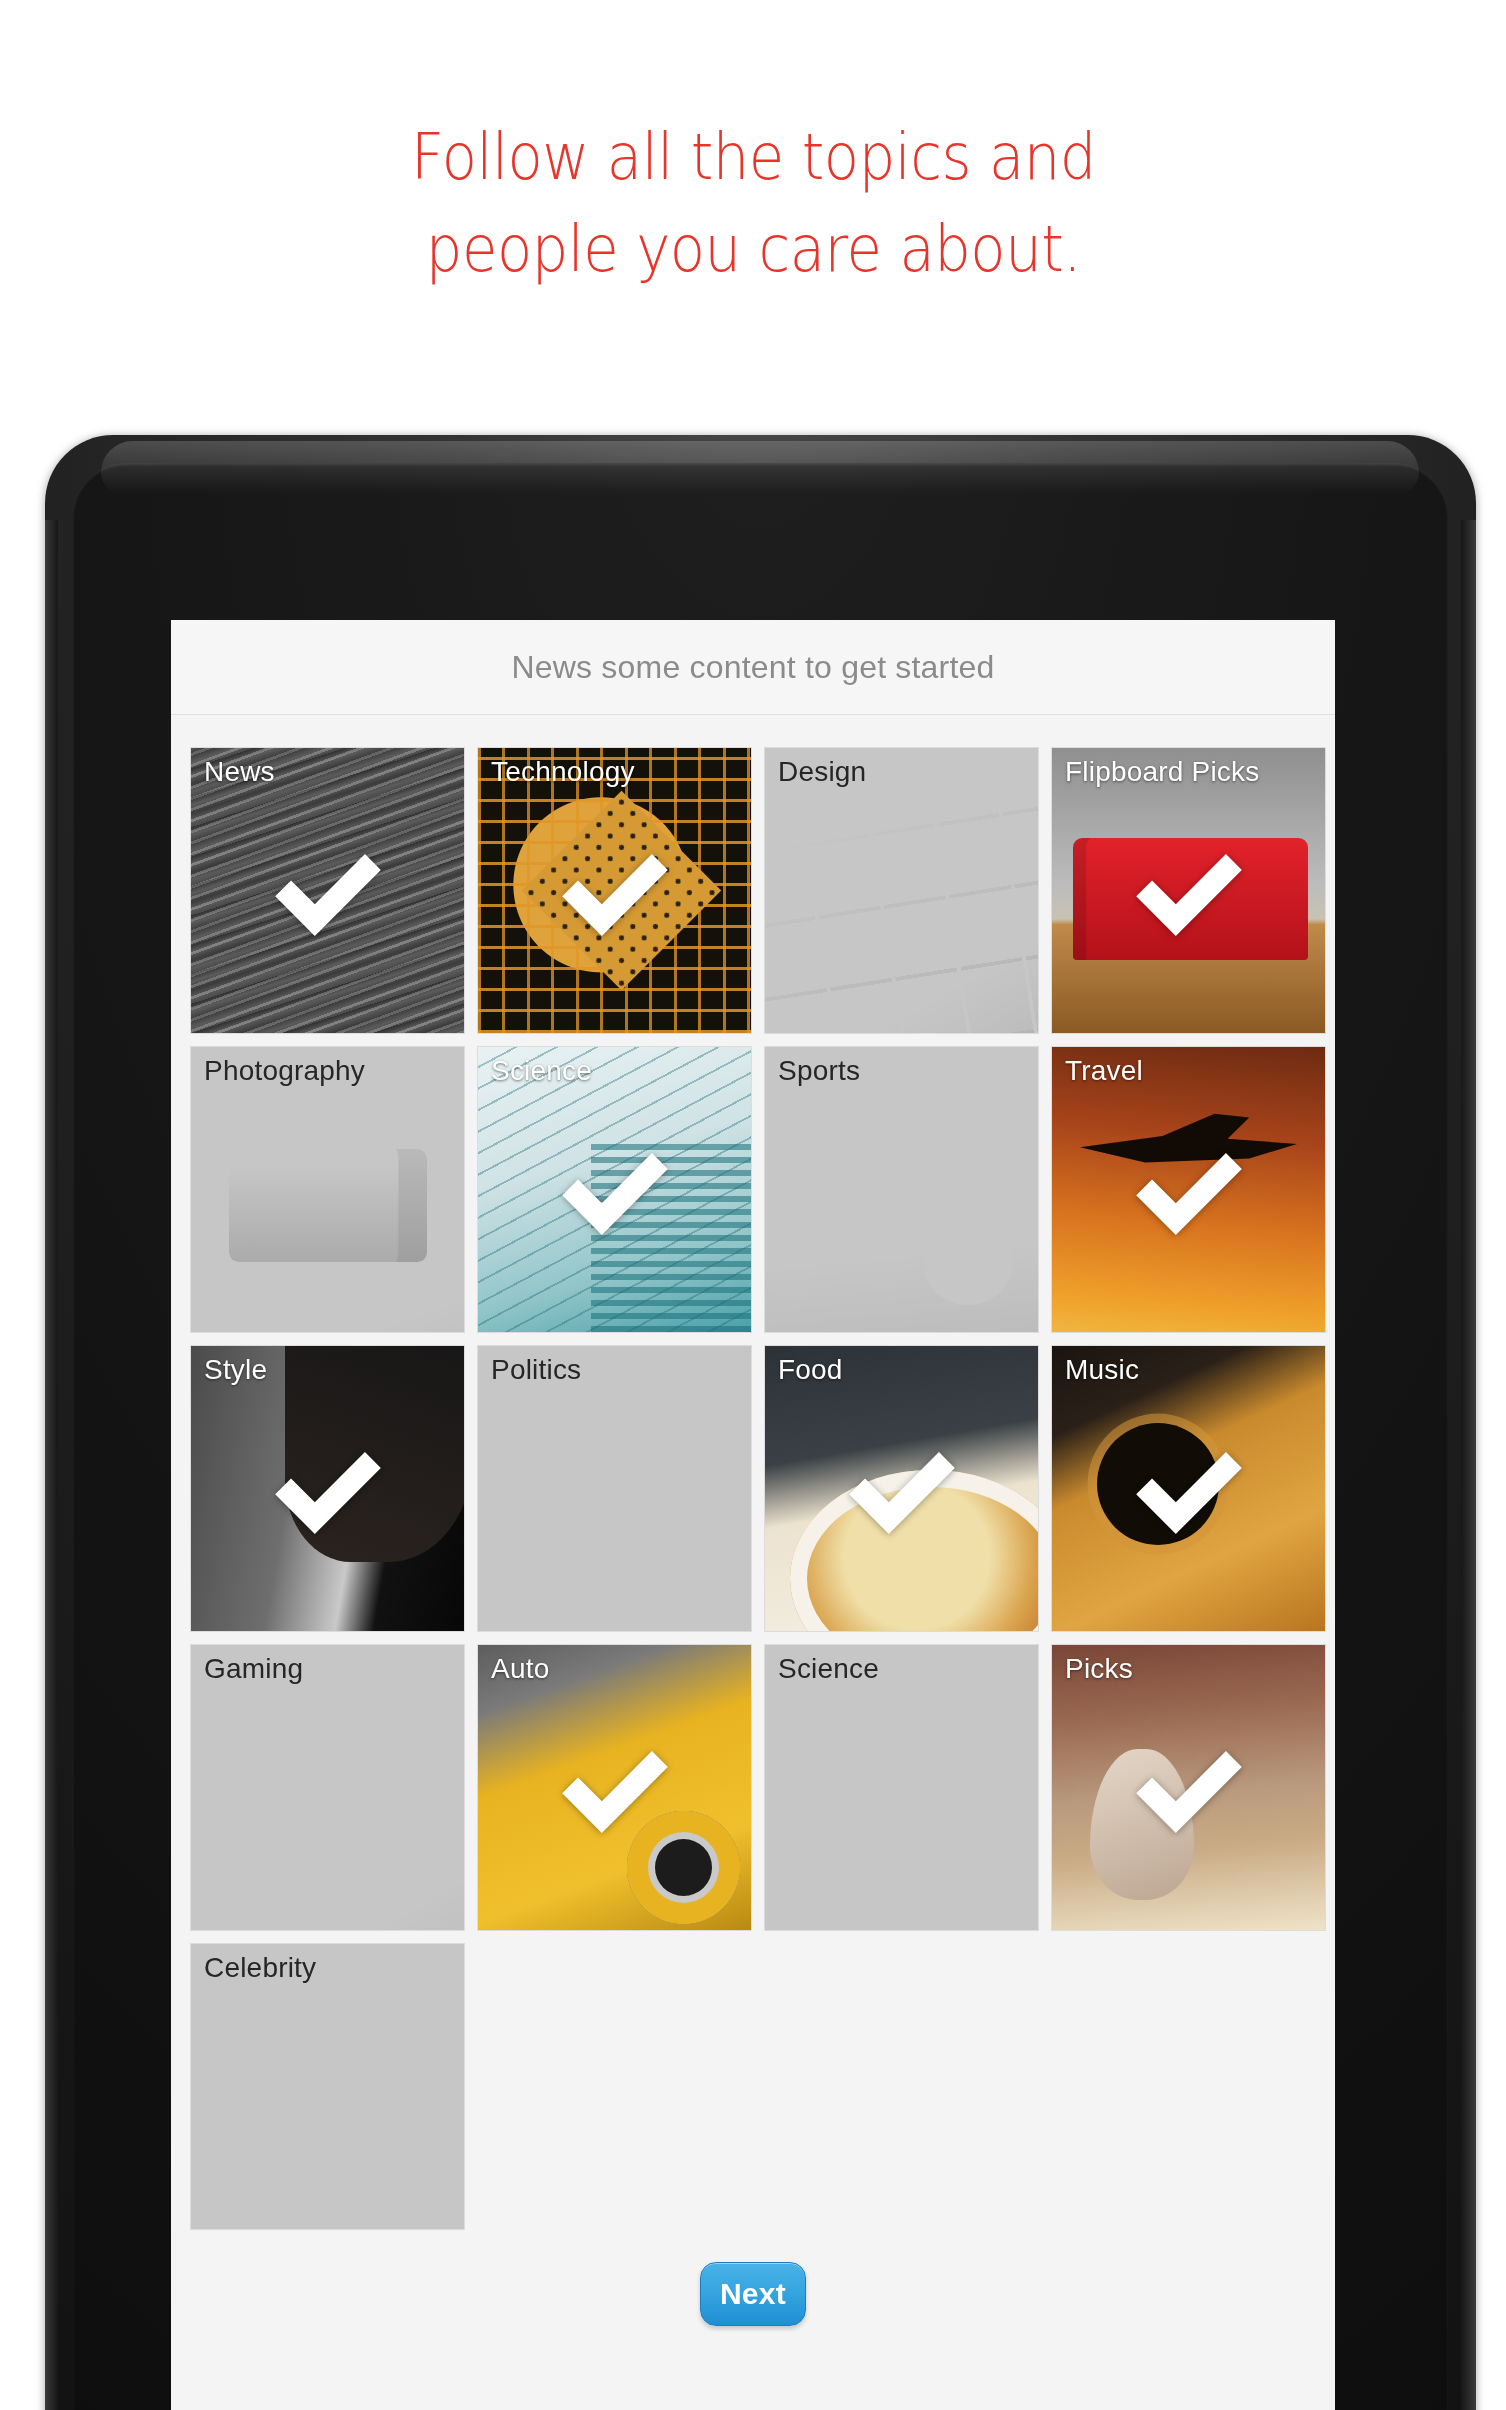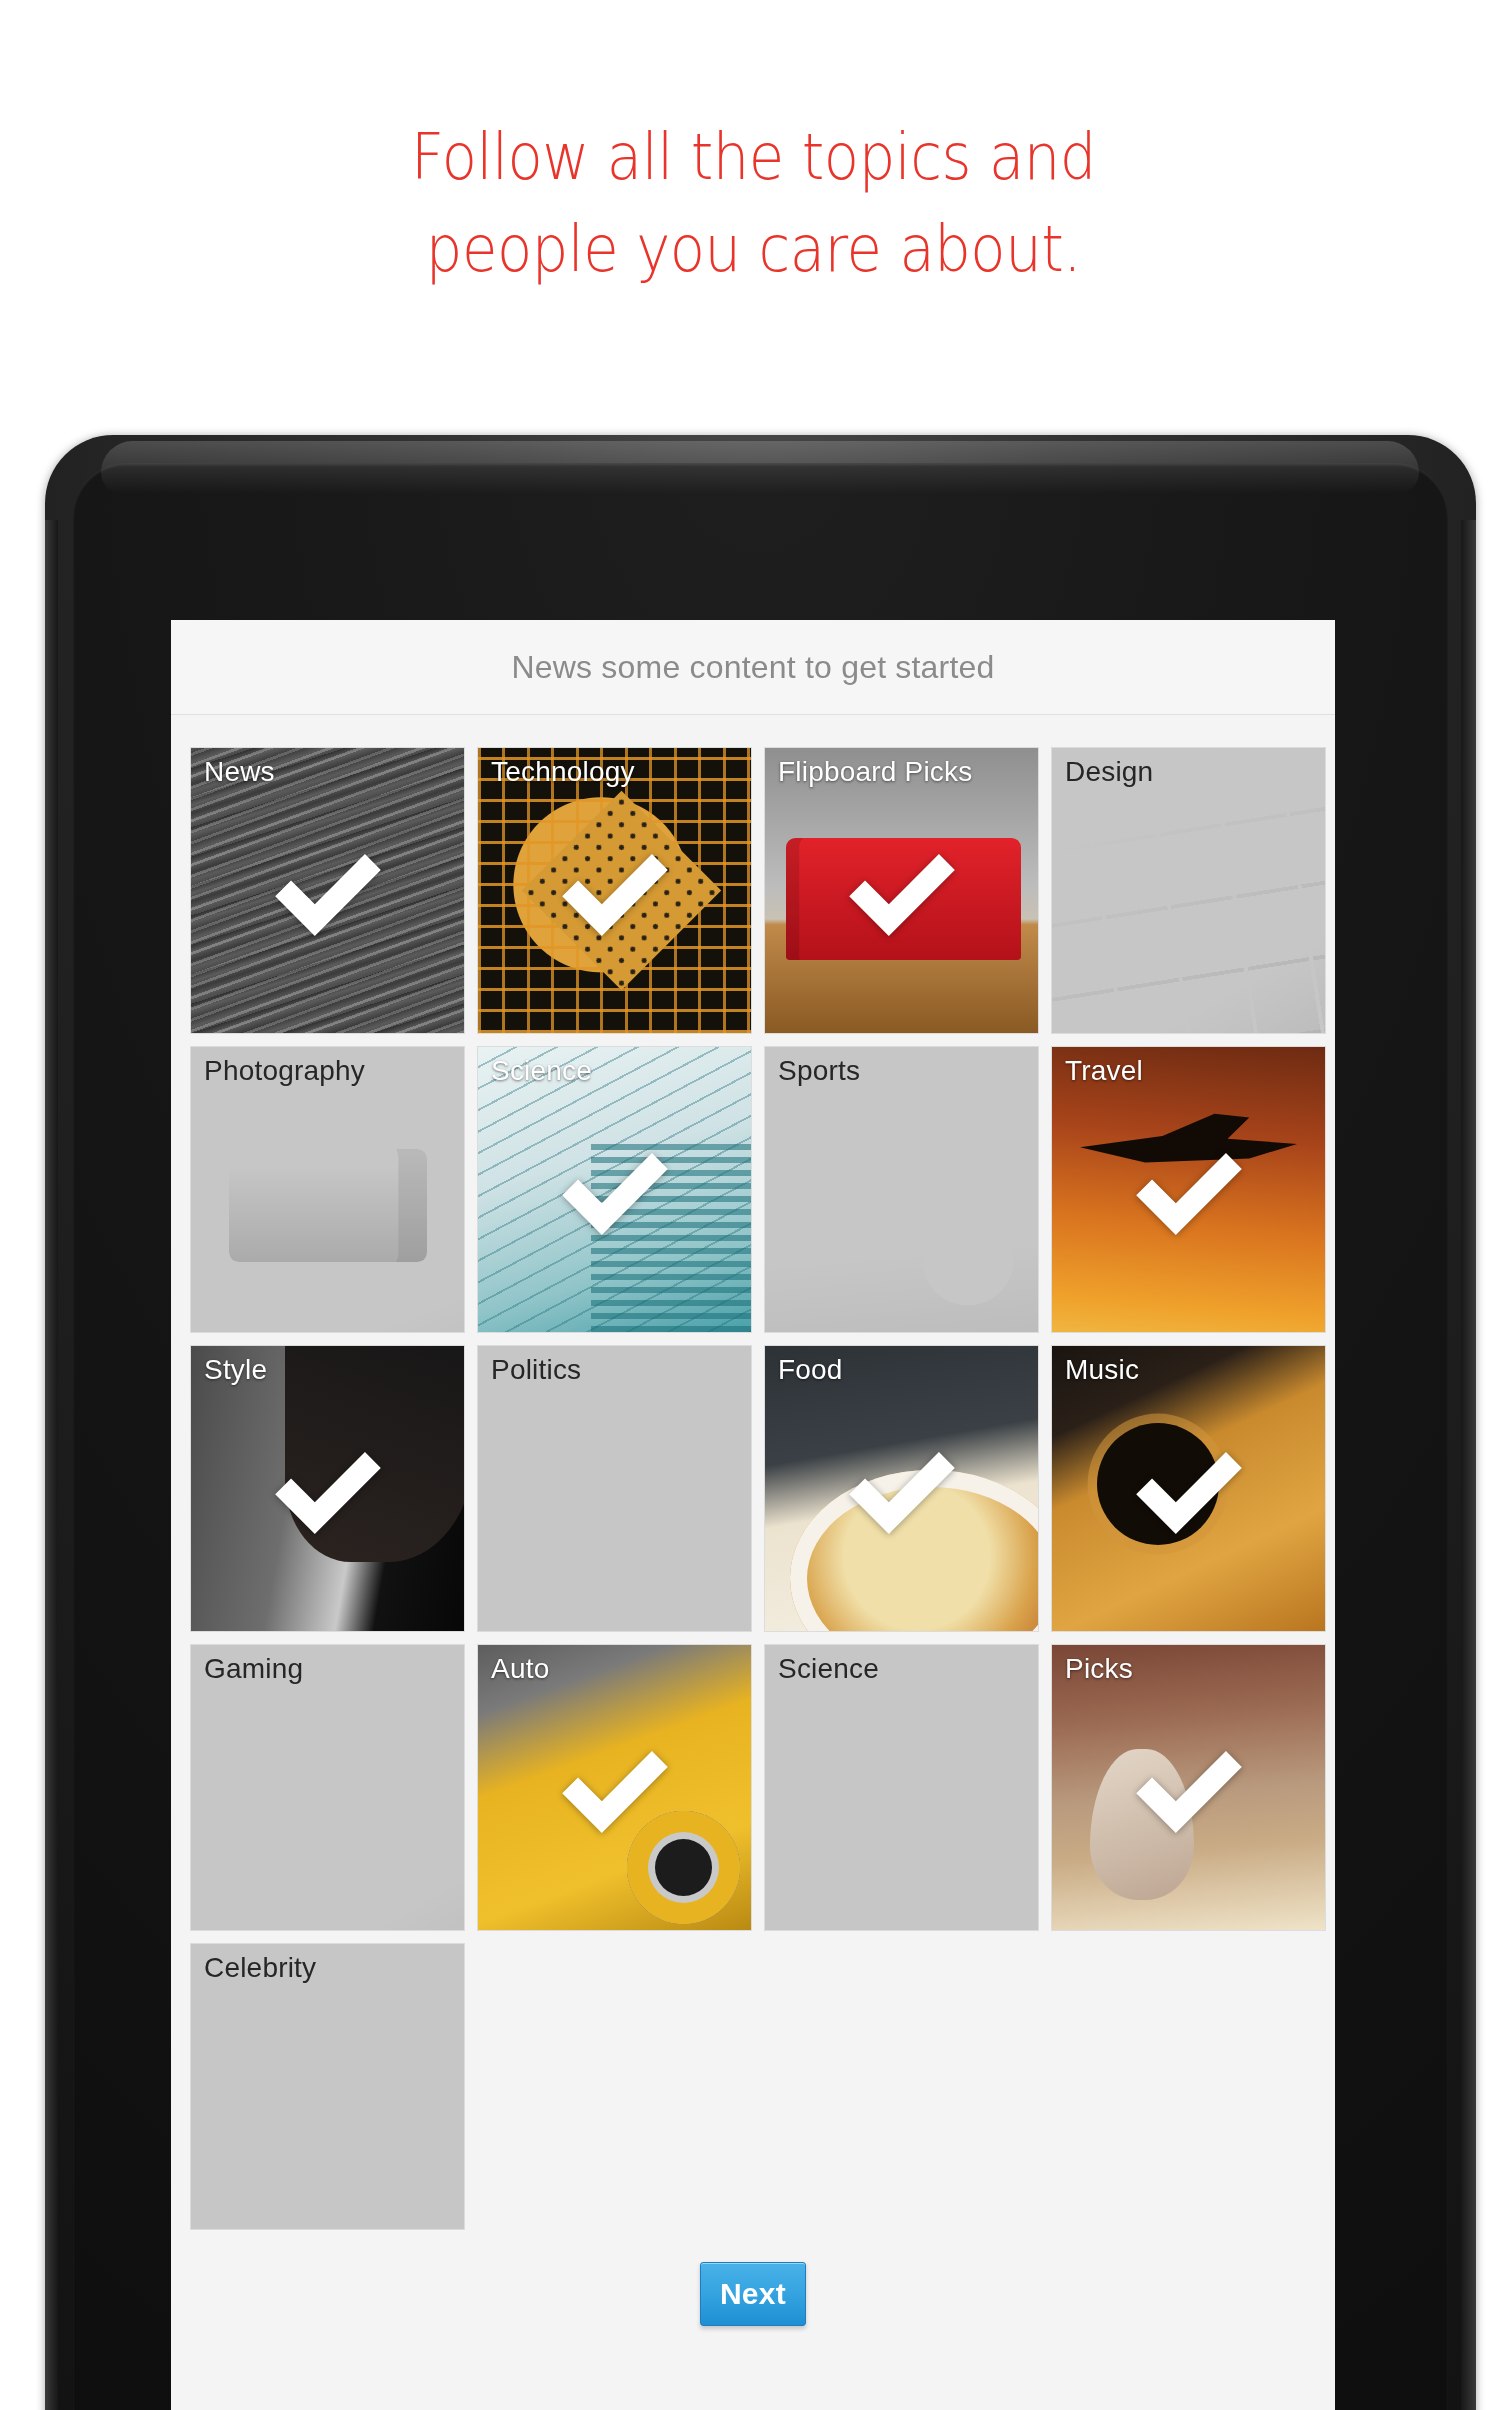--- a/index.html
+++ b/index.html
@@ -260,21 +260,21 @@
     background:linear-gradient(170deg,#fbfbfb,#dcdcdc);}
 
   
   #footer{
     margin-top:32px;
     display:flex;justify-content:center;
   }
   #next-button{
     width:104px;height:62px;
     border:0.9px solid #1f7cc2;
-    border-radius:3px;
+    border-radius:16px;
     background:linear-gradient(180deg,#49b2e8 0%,#35a4e0 48%,#1e8fd3 100%);
     color:#ffffff;
     font-size:30px;font-weight:700;
     display:flex;align-items:center;justify-content:center;
     box-shadow:0 2.8px 4.7px rgba(0,0,0,.18), inset 0 0.9px 0 rgba(255,255,255,.45);
     cursor:pointer;
     letter-spacing:0.3px;
   }
 </style>
 </head>
@@ -310,32 +310,32 @@
       </div>
       <div class="tile sel">
         <div class="art art-tech"></div>
         <div class="label">Technology</div>
         <div class="check">
           <svg viewBox="0 0 100 100" aria-hidden="true">
             <path d="M10 54 L22 42 L40 60 L78 22 L90 34 L40 84 Z" fill="#ffffff"></path>
           </svg>
         </div>
       </div>
+      <div class="tile unsel">
+        <div class="art art-design"></div>
+        <div class="label">Design</div>
+      </div>
       <div class="tile sel">
         <div class="art art-flipboard"></div>
         <div class="label">Flipboard Picks</div>
         <div class="check">
           <svg viewBox="0 0 100 100" aria-hidden="true">
             <path d="M10 54 L22 42 L40 60 L78 22 L90 34 L40 84 Z" fill="#ffffff"></path>
           </svg>
         </div>
-      </div>
-      <div class="tile unsel">
-        <div class="art art-design"></div>
-        <div class="label">Design</div>
       </div>
       <div class="tile unsel">
         <div class="art art-photography"></div>
         <div class="label">Photography</div>
       </div>
       <div class="tile sel">
         <div class="art art-business"></div>
         <div class="label">Science</div>
         <div class="check">
           <svg viewBox="0 0 100 100" aria-hidden="true">

